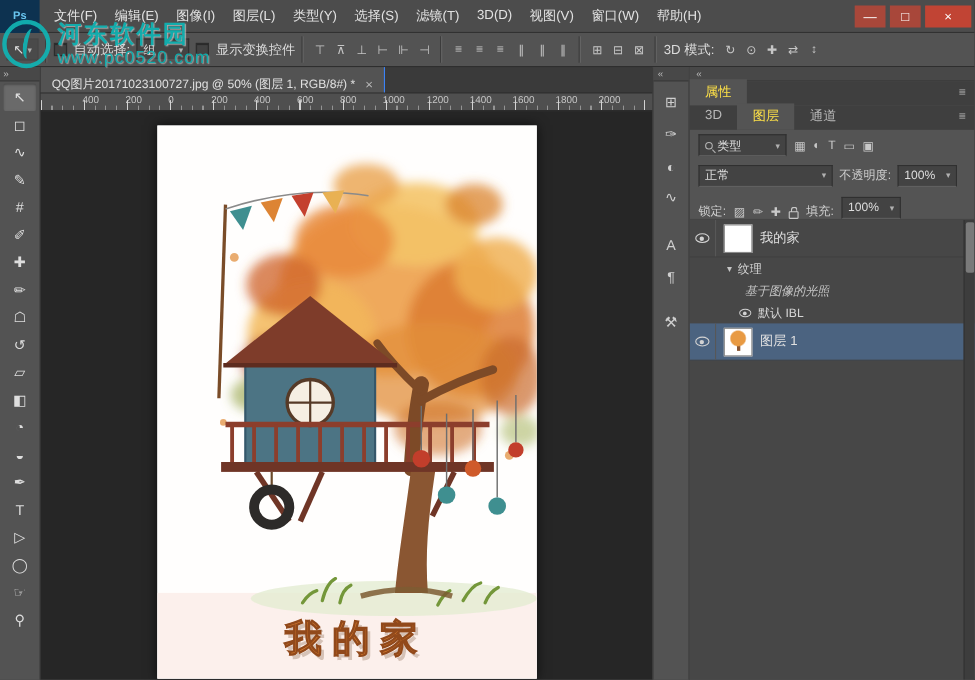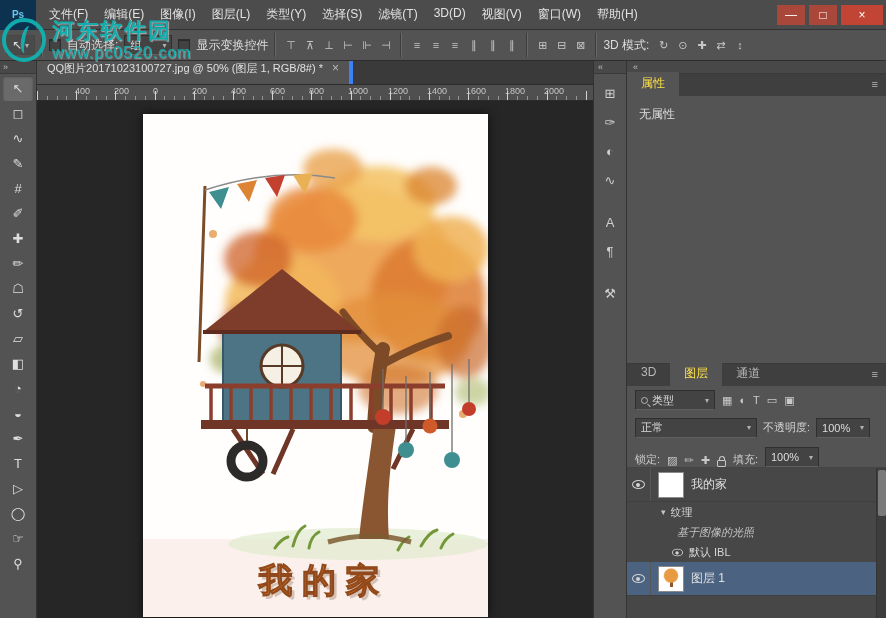--- a/index.html
+++ b/index.html
@@ -36,21 +36,21 @@
 .toolbar{width:37px;background:#535353;border-right:1px solid #333;display:flex;flex-direction:column;flex:none}
 .tgrip{height:13px;font-size:9px;color:#bdbdbd;padding-left:3px;background:#484848;border-bottom:1px solid #3a3a3a;line-height:12px}
 .tools{display:flex;flex-direction:column;align-items:center;padding-top:2px}
 .tool{width:30px;height:25px;display:flex;align-items:center;justify-content:center;border-radius:2px}
 .tool.selected{background:#6a6a6a;box-shadow:inset 0 1px 2px rgba(0,0,0,.35)}
 .tglyph{font-size:13px;color:#dedede}
 
 
 .doc-area{width:556px;display:flex;flex-direction:column;background:#262626;flex:none}
 .tabbar{height:24px;background:#3a3a3a;display:flex;border-bottom:1px solid #2c2c2c}
-.doctab{display:flex;align-items:flex-start;gap:9px;background:#535353;padding:0 10px;font-size:11px;color:#e0e0e0;border-right:4px solid #3b82f6;white-space:nowrap}
+.doctab{display:flex;align-items:flex-end;gap:9px;background:#535353;padding:0 10px;font-size:11px;color:#e0e0e0;border-right:1px solid #3b82f6;white-space:nowrap}
 .tabclose{color:#b9b9b9;font-size:12px}
 .ruler{height:16px;background:#4f4f4f;border-bottom:1px solid #2b2b2b;position:relative;flex:none}
 .ruler::after{content:"";position:absolute;left:0;right:0;bottom:0;height:16px;
  background-image:repeating-linear-gradient(to right,rgba(215,215,215,.5) 0 1px,transparent 1px 9.8px),repeating-linear-gradient(to right,#d2d2d2 0 1px,transparent 1px 39.2px);
  background-size:100% 4px,100% 9px;background-position:left bottom,left bottom;background-repeat:no-repeat}
 .rlabel{position:absolute;top:1px;font-size:9px;color:#c6c6c6}
 .canvas{flex:1;position:relative;overflow:hidden}
 .page{position:absolute;left:106px;top:13px;width:345px;height:503px;background:#fff;box-shadow:0 0 10px rgba(0,0,0,.65)}
 .page svg{display:block}
 
@@ -419,23 +419,20 @@
 
   <aside class="right">
     <div class="dockbar">
       <span>«</span>
     </div>
 
     <div class="ptabs">
       <span class="ptab active">属性</span>
       <span class="pmenu">≡</span>
     </div>
-    <div class="pbody">
-      <div class="noprop">无属性</div>
-    </div>
 
     <div class="ptabs">
       <span class="ltablist">
 
       <span class="ptab">3D</span>
           <span class="ptab active">图层</span>
           <span class="ptab">通道</span>
         </span>
       <span class="pmenu">≡</span>
     </div>

